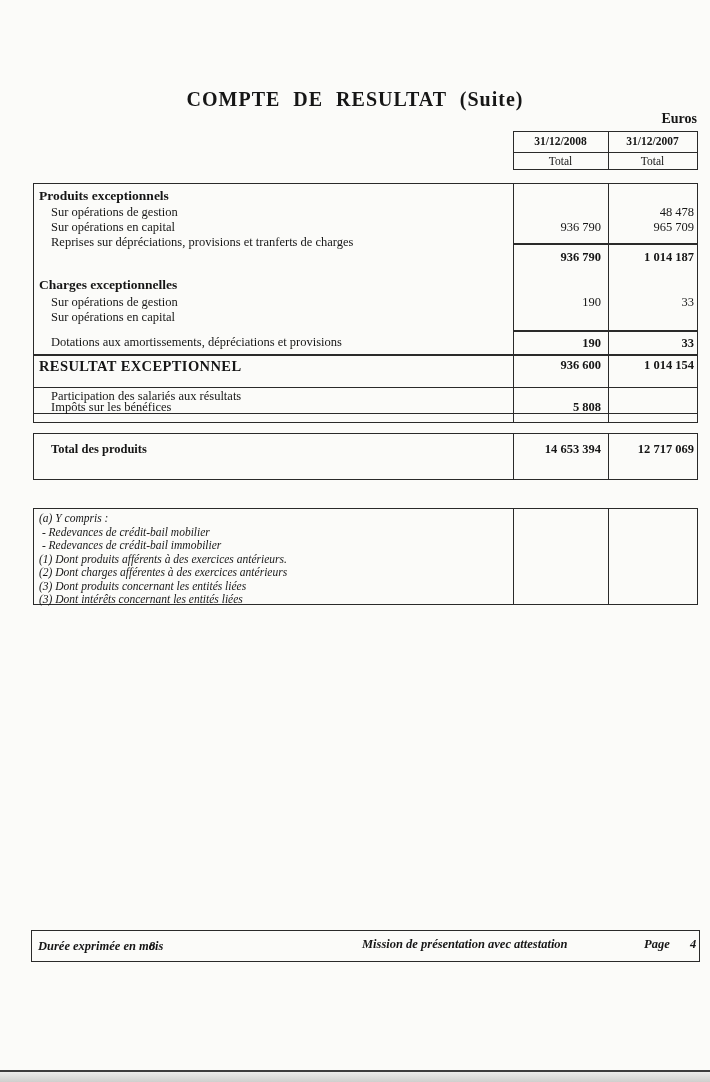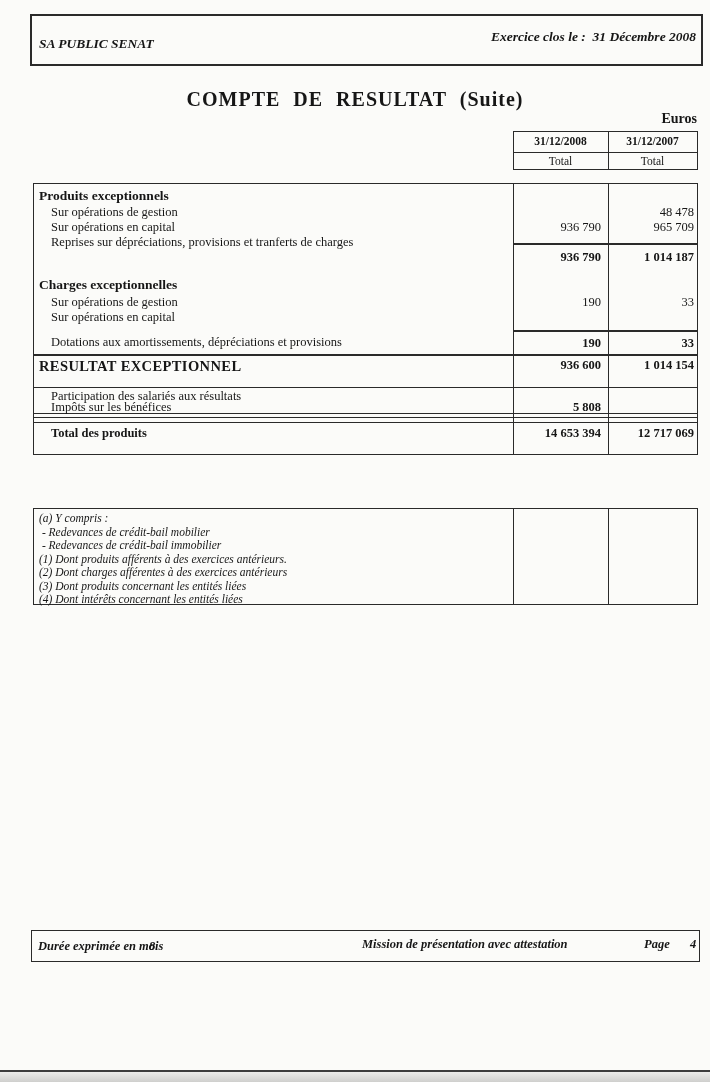--- a/index.html
+++ b/index.html
@@ -84,24 +84,20 @@
   
   .scan-line{position:absolute;left:0;top:1070px;width:710px;height:2.2px;background:#3d3d3d;}
   .scan-strip{position:absolute;left:0;top:1072px;width:710px;height:10px;
     background:linear-gradient(#ececea,#cfcfcd);}
 </style>
 </head>
 <body>
 
 <div class="page">
 
-  <div class="header-box">
-    <span class="company">SA PUBLIC SENAT</span>
-    <span class="exercice">Exercice clos le :  31 Décembre 2008</span>
-  </div>
 
   <div class="doc-title">COMPTE DE RESULTAT (Suite)</div>
   <div class="euros">Euros</div>
 
   <div class="colhead">
     <div class="mid"></div>
     <div class="hsep"></div>
     <div class="cell dates">31/12/2008</div>
     <div class="cell dates r">31/12/2007</div>
     <div class="cell sub">Total</div>
@@ -168,41 +164,41 @@
     <div class="row" style="top:1px;">
       <span class="lbl">Participation des salariés aux résultats</span>
     </div>
     <div class="row" style="top:12px;">
       <span class="lbl">Impôts sur les bénéfices</span>
       <span class="v1c b">5 808</span>
       <span class="v2c"></span>
     </div>
   </div>
 
-  <div class="tbox" style="top:417px;height:38px;padding-left:32px;">
+  <div class="tbox" style="top:433px;height:47px;padding-left:32px;">
     <div class="vline vA"></div>
     <div class="vline vB"></div>
     <div class="row" style="top:8px;">
       <span class="lbl tot">Total des produits</span>
       <span class="v1c b">14 653 394</span>
       <span class="v2c b">12 717 069</span>
     </div>
   </div>
 
 
   <div class="tbox" style="top:508px;height:97px;">
     <div class="vline vA"></div>
     <div class="vline vB"></div>
     <div class="fn-row" style="top:3px;">(a) Y compris :</div>
     <div class="fn-row" style="top:17px;"> - Redevances de crédit-bail mobilier</div>
     <div class="fn-row" style="top:30px;"> - Redevances de crédit-bail immobilier</div>
     <div class="fn-row" style="top:44px;">(1) Dont produits afférents à des exercices antérieurs.</div>
     <div class="fn-row" style="top:57px;">(2) Dont charges afférentes à des exercices antérieurs</div>
     <div class="fn-row" style="top:71px;">(3) Dont produits concernant les entités liées</div>
-    <div class="fn-row" style="top:84px;">(4) Dont intérêts concernant les entités liées</div>
+    <div class="fn-row" style="top:84px;">(3) Dont intérêts concernant les entités liées</div>
   </div>
 
   <div class="footer-box">
     <span class="duree">Durée exprimée en mois</span>
     <span class="duree-val">8</span>
     <span class="mission">Mission de présentation avec attestation</span>
     <span class="pagelbl">Page</span>
     <span class="pagenum">4</span>
   </div>
 

